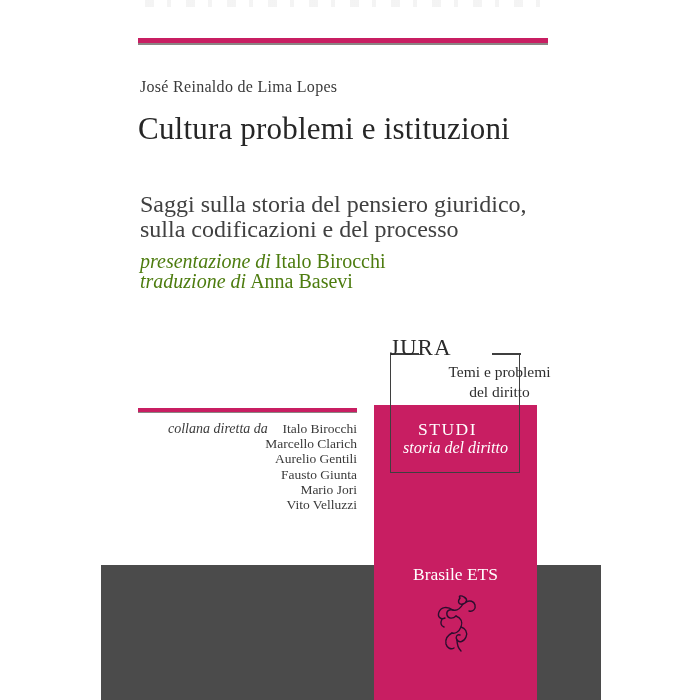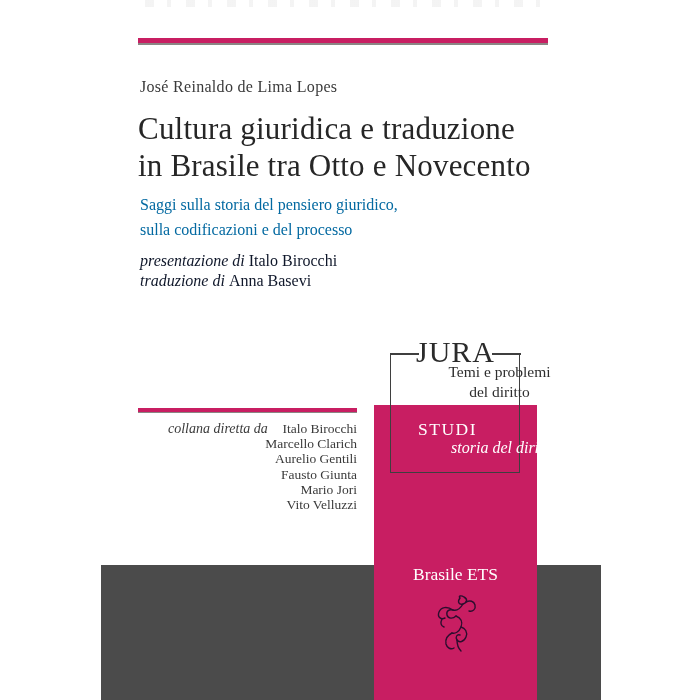--- a/index.html
+++ b/index.html
@@ -9,54 +9,53 @@
   }
   .abs{position:absolute;}
   
   .top-artifacts{left:145px;top:0;width:400px;height:7px;opacity:.06;
     background:repeating-linear-gradient(90deg,#444 0 9px,transparent 9px 22px,#444 22px 26px,transparent 26px 41px);}
   
   .rule-top{left:138px;top:38px;width:410px;height:5px;background:var(--magenta);border-bottom:2px solid #8a8684;}
   .rule-left{left:138px;top:408px;width:219px;height:4px;background:var(--magenta);border-bottom:1.5px solid #8a8684;}
   .author{left:140px;top:78px;font-size:16px;letter-spacing:.3px;color:#3a3a3a;}
   .title{left:138px;top:110px;font-size:31px;line-height:37px;color:#262626;letter-spacing:.2px;}
-  .subtitle{left:140px;top:192px;font-size:16px;line-height:25px;color:#0369a1;}
-  .credits{left:140px;top:251px;font-size:16px;line-height:20px;color:#0f172a;}
+  .subtitle{left:140px;top:192px;font-size:24px;line-height:25px;color:#404040;}
+  .credits{left:140px;top:251px;font-size:20px;line-height:20px;color:#4d7c0f;}
   .credits .role{font-style:italic;margin-right:4px;}
   
   .magenta-col{left:374px;top:405px;width:163px;height:295px;background:var(--magenta);z-index:1;}
   .series-box{left:390px;top:354px;width:128px;height:118px;border:1.5px solid #3f3f3f;border-top:none;z-index:3;background:transparent;}
   .jura-line{top:353px;width:29px;height:2px;background:#3f3f3f;z-index:3;}
   .jura-line.l{left:390px;} .jura-line.r{left:492px;}
-  .series-name{left:390px;top:335px;width:131px;text-align:center;font-size:30px;letter-spacing:1px;color:#2b2b2b;z-index:4;}
+  .series-name{left:390px;top:335px;width:131px;text-align:left;font-size:23px;letter-spacing:1px;color:#2b2b2b;z-index:4;}
   .series-tagline{left:390px;top:362px;width:131px;text-align:center;font-size:15.5px;line-height:20px;color:#2e2e2e;z-index:4;padding-left:44px;}
   .series-section{left:374px;top:419px;width:147px;text-align:center;font-size:17.5px;letter-spacing:1.5px;color:#fff;z-index:4;}
-  .series-section-sub{left:374px;top:439px;width:163px;text-align:center;font-size:16px;font-style:italic;color:#fff;z-index:4;margin-left:48px;}
+  .series-section-sub{left:374px;top:439px;width:163px;text-align:center;font-size:16px;font-style:italic;color:#fff;z-index:4;}
   
   .collana-label{left:168px;top:421px;font-size:14px;font-style:italic;color:#3a3a3a;}
   .editors{left:157px;top:421px;width:200px;text-align:right;font-size:13.5px;line-height:15.2px;color:#3a3a3a;}
   
   .gray-band{left:101px;top:565px;width:500px;height:135px;background:var(--gray);z-index:0;}
   .publisher{left:374px;top:564px;width:163px;text-align:center;font-size:17.5px;color:#ffffff;z-index:4;}
   .logo-wrap{left:374px;top:592px;width:163px;text-align:center;z-index:4;}
 </style>
 </head>
 <body>
 
 <div class="cover" id="cover-root" style="--magenta: #c81e62; --gray: #4b4b4b;">
 
   <div class="abs top-artifacts"></div>
 
   <div class="abs rule-top"></div>
 
   <div class="abs author">José Reinaldo de Lima Lopes</div>
 
   <div class="abs title">
-    <div>Cultura giuridica e traduzione</div>
-    <div>in Brasile tra Otto e Novecento</div>
+    <div>Cultura problemi e istituzioni</div>
   </div>
 
   <div class="abs subtitle">
     <div>Saggi sulla storia del pensiero giuridico,</div>
     <div>sulla codificazioni e del processo</div>
   </div>
 
   <div class="abs credits">
     <div><span class="role">presentazione di</span><span>Italo Birocchi</span></div>
     <div><span class="role">traduzione di</span><span>Anna Basevi</span></div>

